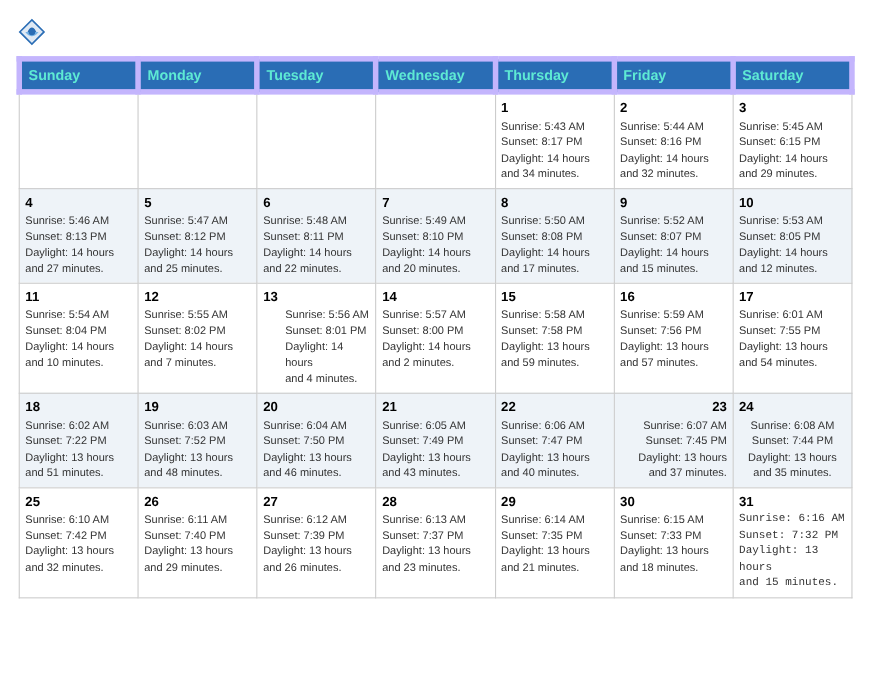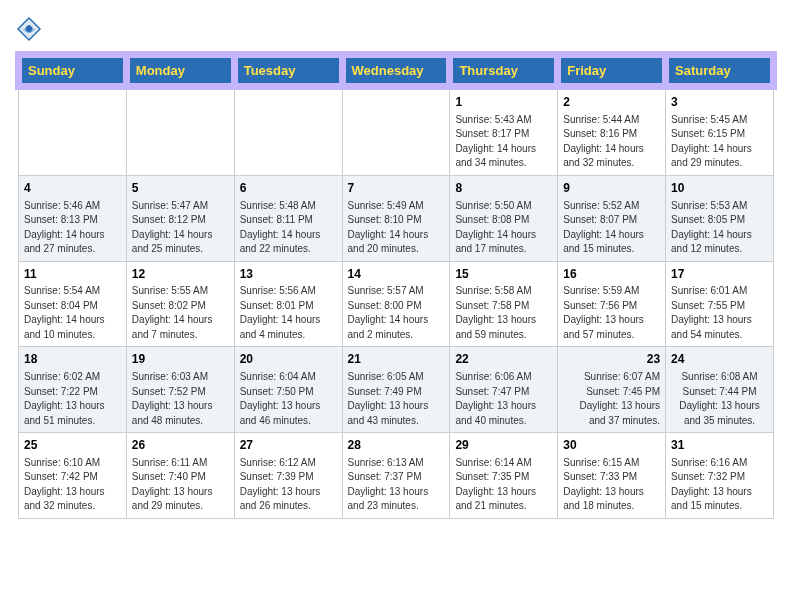--- a/index.html
+++ b/index.html
@@ -54,26 +54,26 @@
       font-size: 15px;
       color: #555;
     }
     .calendar-table {
       width: 100%;
       border-collapse: collapse;
       table-layout: fixed;
     }
     .calendar-table th {
       background-color: #2a6db5;
-      color: #fde047;
+      color: #5eead4;
       text-align: left;
       padding: 5px 6px;
       font-size: 13px;
       font-weight: bold;
-      border: 7px solid #c4b5fd;
+      border: 5px solid #c4b5fd;
     }
     .calendar-table td {
       vertical-align: top;
       padding: 4px 5px;
       border: 1px solid #ccc;
       font-size: 10.5px;
       line-height: 1.4;
       height: 85px;
       background: #fff;
     }
@@ -220,21 +220,21 @@
         </td>
         <td>
           <span class="day-number">12</span>
           <div class="cell-info" style="white-space: pre-line;">Sunrise: 5:55 AM
 Sunset: 8:02 PM
 Daylight: 14 hours
 and 7 minutes.</div>
         </td>
         <td>
           <span class="day-number">13</span>
-          <div class="cell-info" style="white-space: pre-line;">Sunrise: 5:56 AM
+          <div class="cell-info" style="white-space: pre-line; margin-left: 20px;">Sunrise: 5:56 AM
 Sunset: 8:01 PM
 Daylight: 14 hours
 and 4 minutes.</div>
         </td>
         <td>
           <span class="day-number">14</span>
           <div class="cell-info" style="white-space: pre-line;">Sunrise: 5:57 AM
 Sunset: 8:00 PM
 Daylight: 14 hours
 and 2 minutes.</div>
@@ -350,20 +350,20 @@
         </td>
         <td>
           <span class="day-number">30</span>
           <div class="cell-info" style="white-space: pre-line;">Sunrise: 6:15 AM
 Sunset: 7:33 PM
 Daylight: 13 hours
 and 18 minutes.</div>
         </td>
         <td>
           <span class="day-number">31</span>
-          <div class="cell-info" style="white-space: pre-line;">Sunrise: 6:16 AM
+          <div class="cell-info" style="white-space: pre-line; font-family: Liberation Mono, monospace;">Sunrise: 6:16 AM
 Sunset: 7:32 PM
 Daylight: 13 hours
 and 15 minutes.</div>
         </td>
       </tr>
     </tbody>
 </table>
 
 </body></html>

